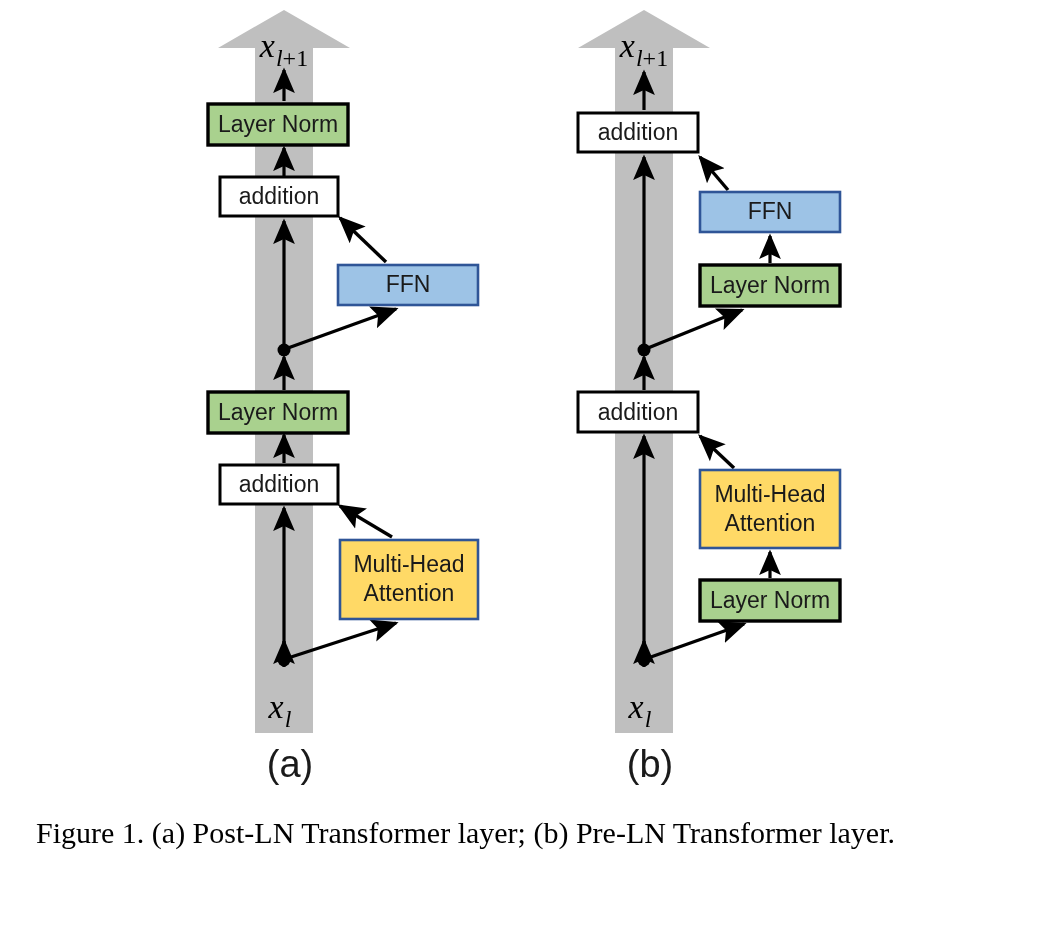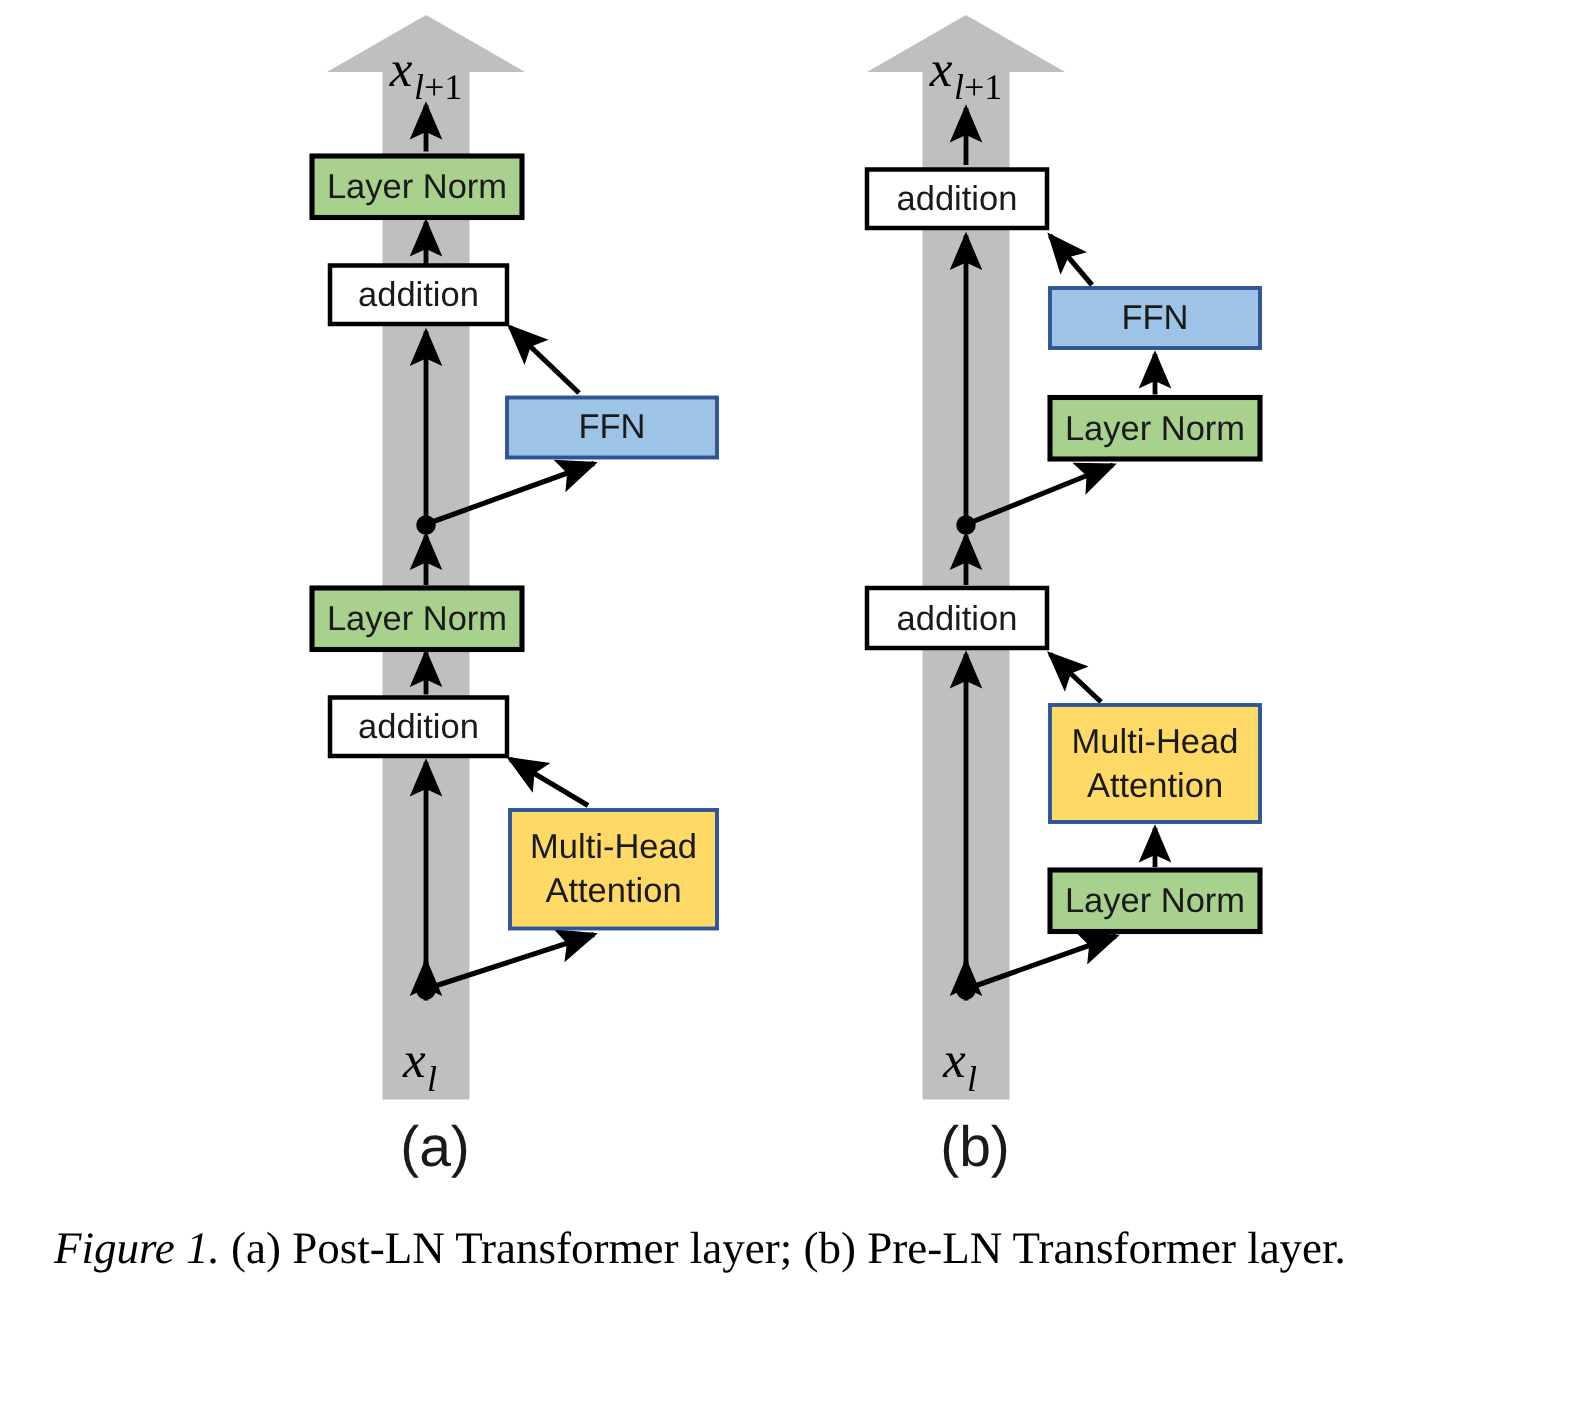--- a/index.html
+++ b/index.html
@@ -61,21 +61,20 @@
     position: absolute;
     left: 36px;
     top: 812px;
     width: 990px;
     font-family: "Liberation Serif", serif;
     font-size: 30px;
     line-height: 1.42;
     color: #000;
   }
   .caption .fignum {
-    font-style: italic;
   }
 </style>
 </head>
 <body>
 
 <div id="figure-root">
 
   <svg id="diagram-svg" viewBox="0 0 1046 800">
     <defs>
       <marker id="arrowhead" markerWidth="9" markerHeight="9" refX="7.2" refY="4.0" orient="auto" markerUnits="strokeWidth">

